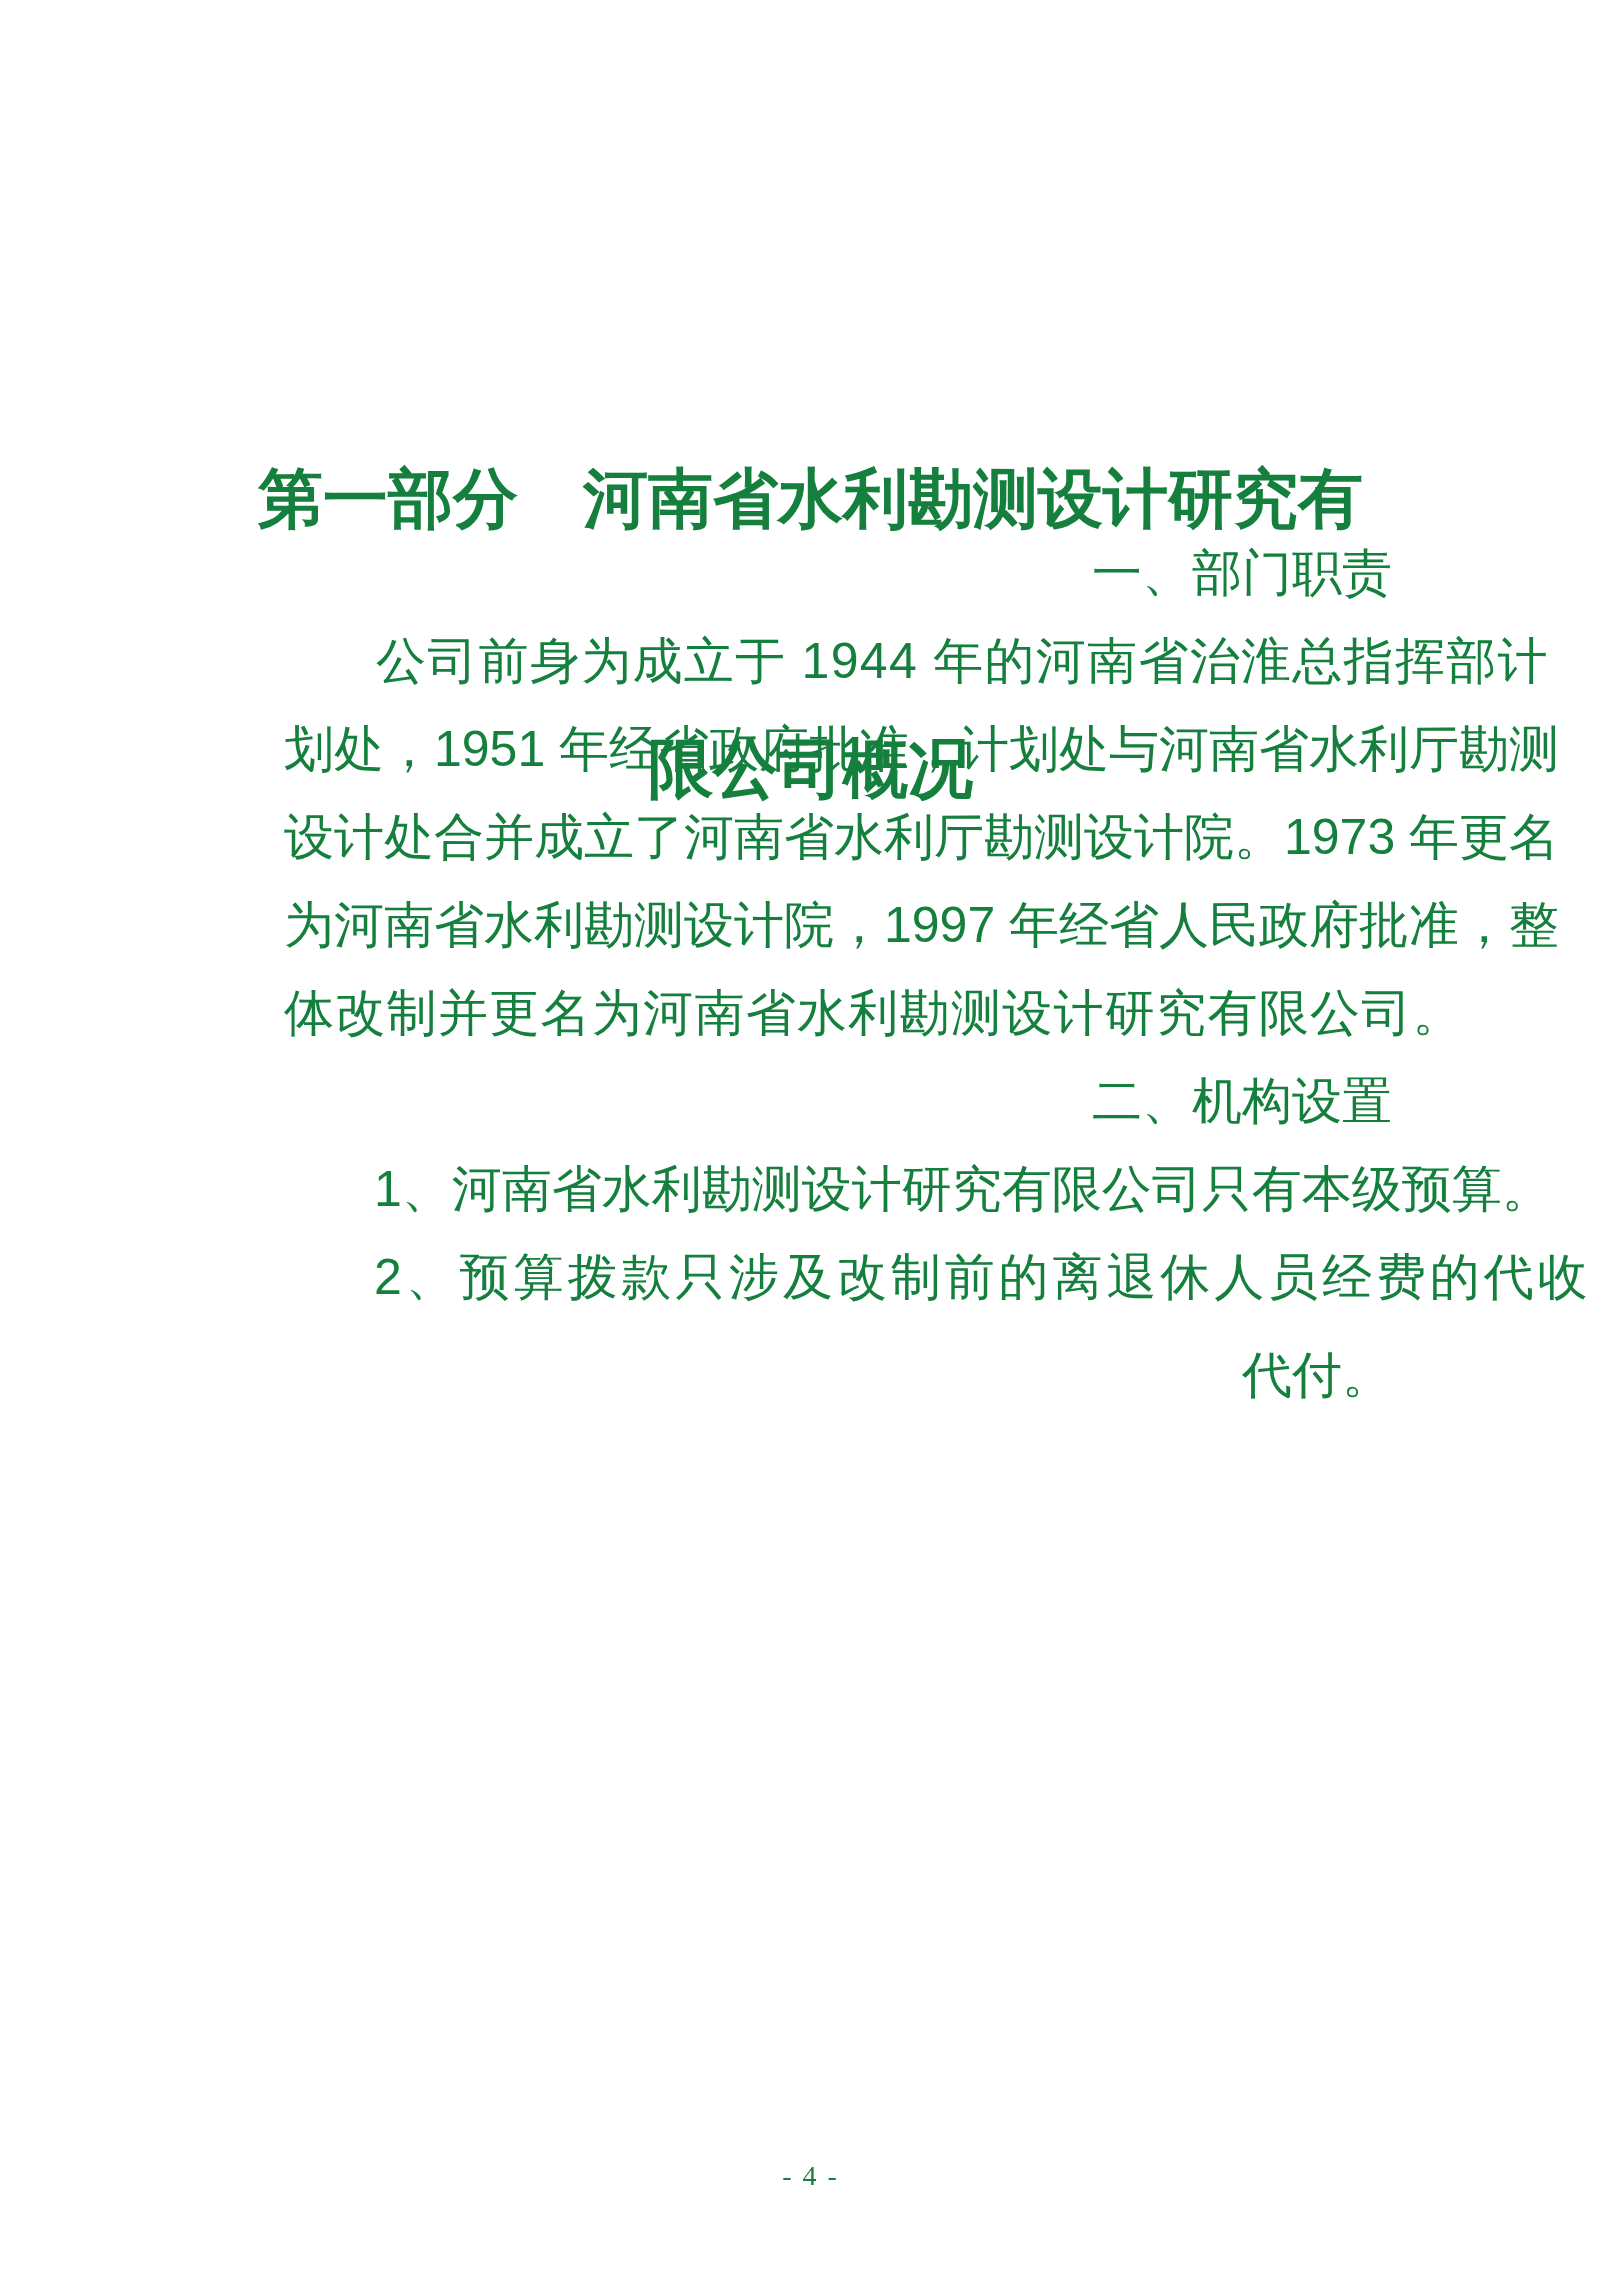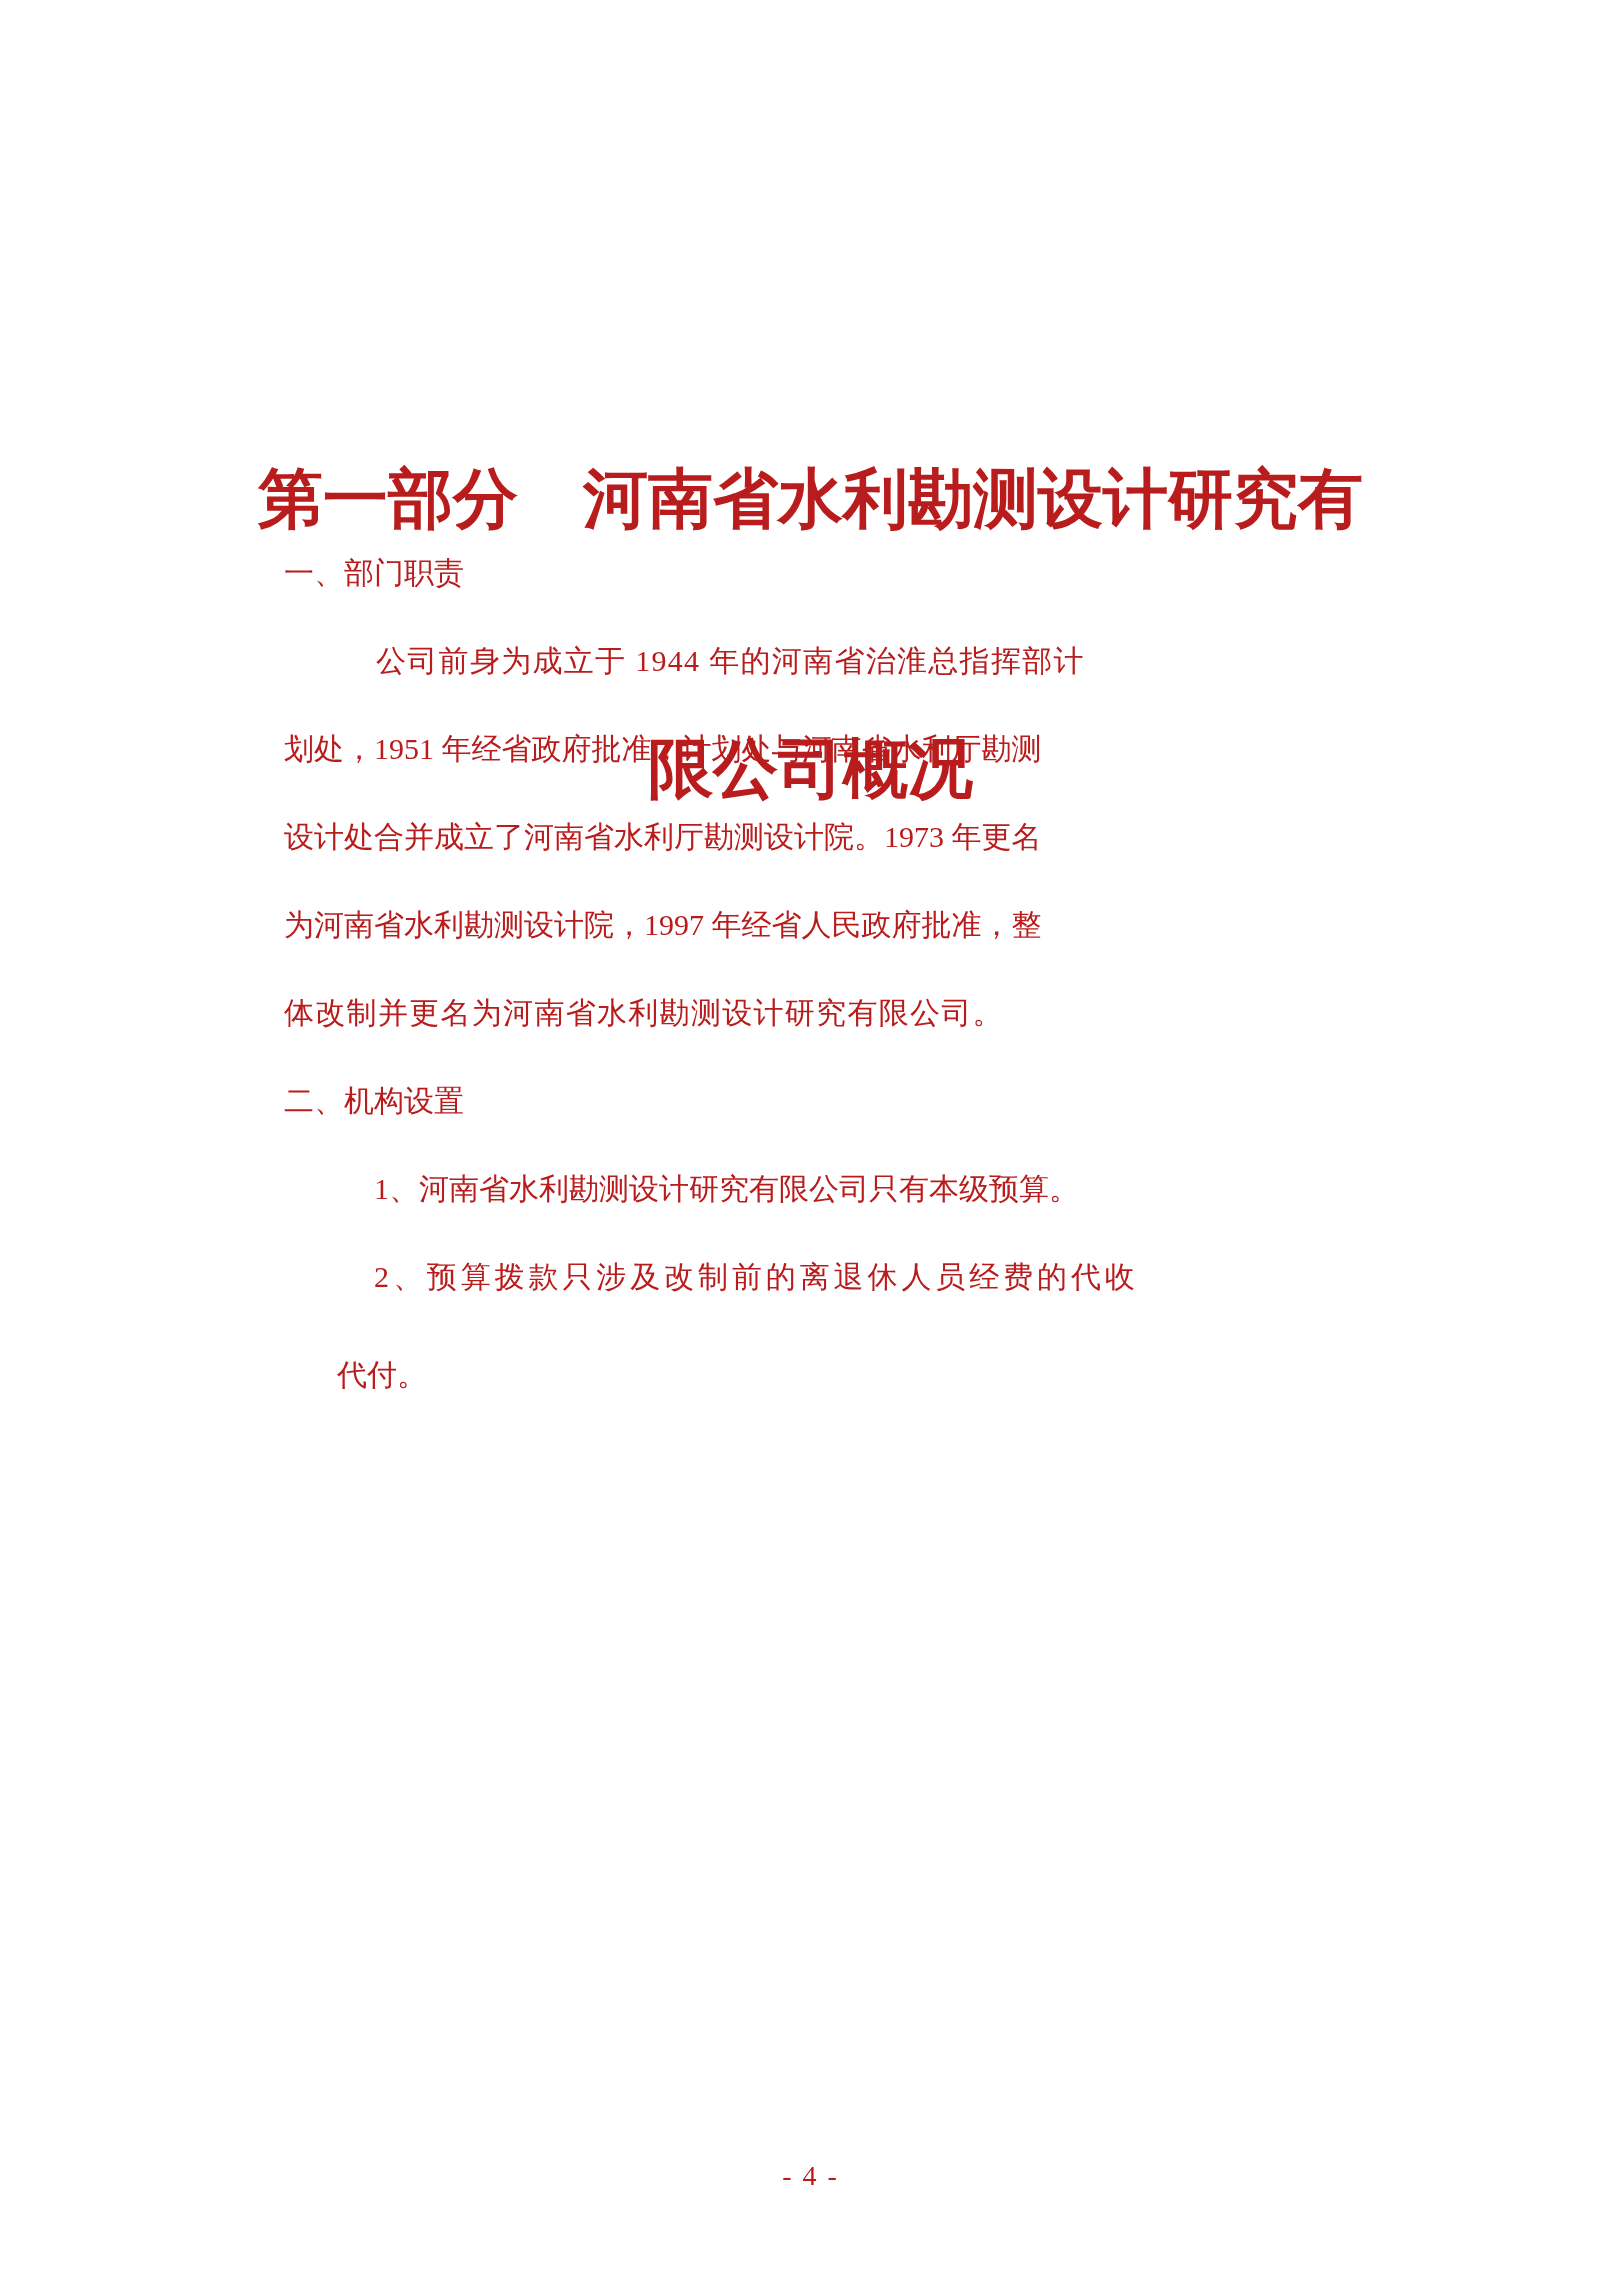--- a/index.html
+++ b/index.html
@@ -5,43 +5,44 @@
   html, body {
     margin: 0;
     padding: 0;
     background: #ffffff;
   }
   .page {
     position: relative;
     width: 1621px;
     height: 2293px;
     background: #ffffff;
-    color: #b91c1c;
+    color: #15803d;
     overflow: hidden;
   }
   .doc-title {
     position: absolute;
     top: 274px;
     left: 0;
     width: 100%;
     text-align: center;
     font-family: "Liberation Sans", "DejaVu Sans", sans-serif;
     font-weight: bold;
     font-size: 65px;
     line-height: 90px;
     white-space: pre;
   }
   .doc-body {
     position: absolute;
     top: 529px;
     left: 284px;
     width: 1108px;
-    font-family: Liberation Serif, serif;
-    font-size: 30px;
+    font-family: Liberation Sans, sans-serif;
+    font-size: 50px;
     line-height: 88px;
+    text-align: right;
   }
   .line {
     white-space: pre;
   }
   .heading {
     padding-left: 0;
   }
   .indent-para {
     padding-left: 92px;
   }

